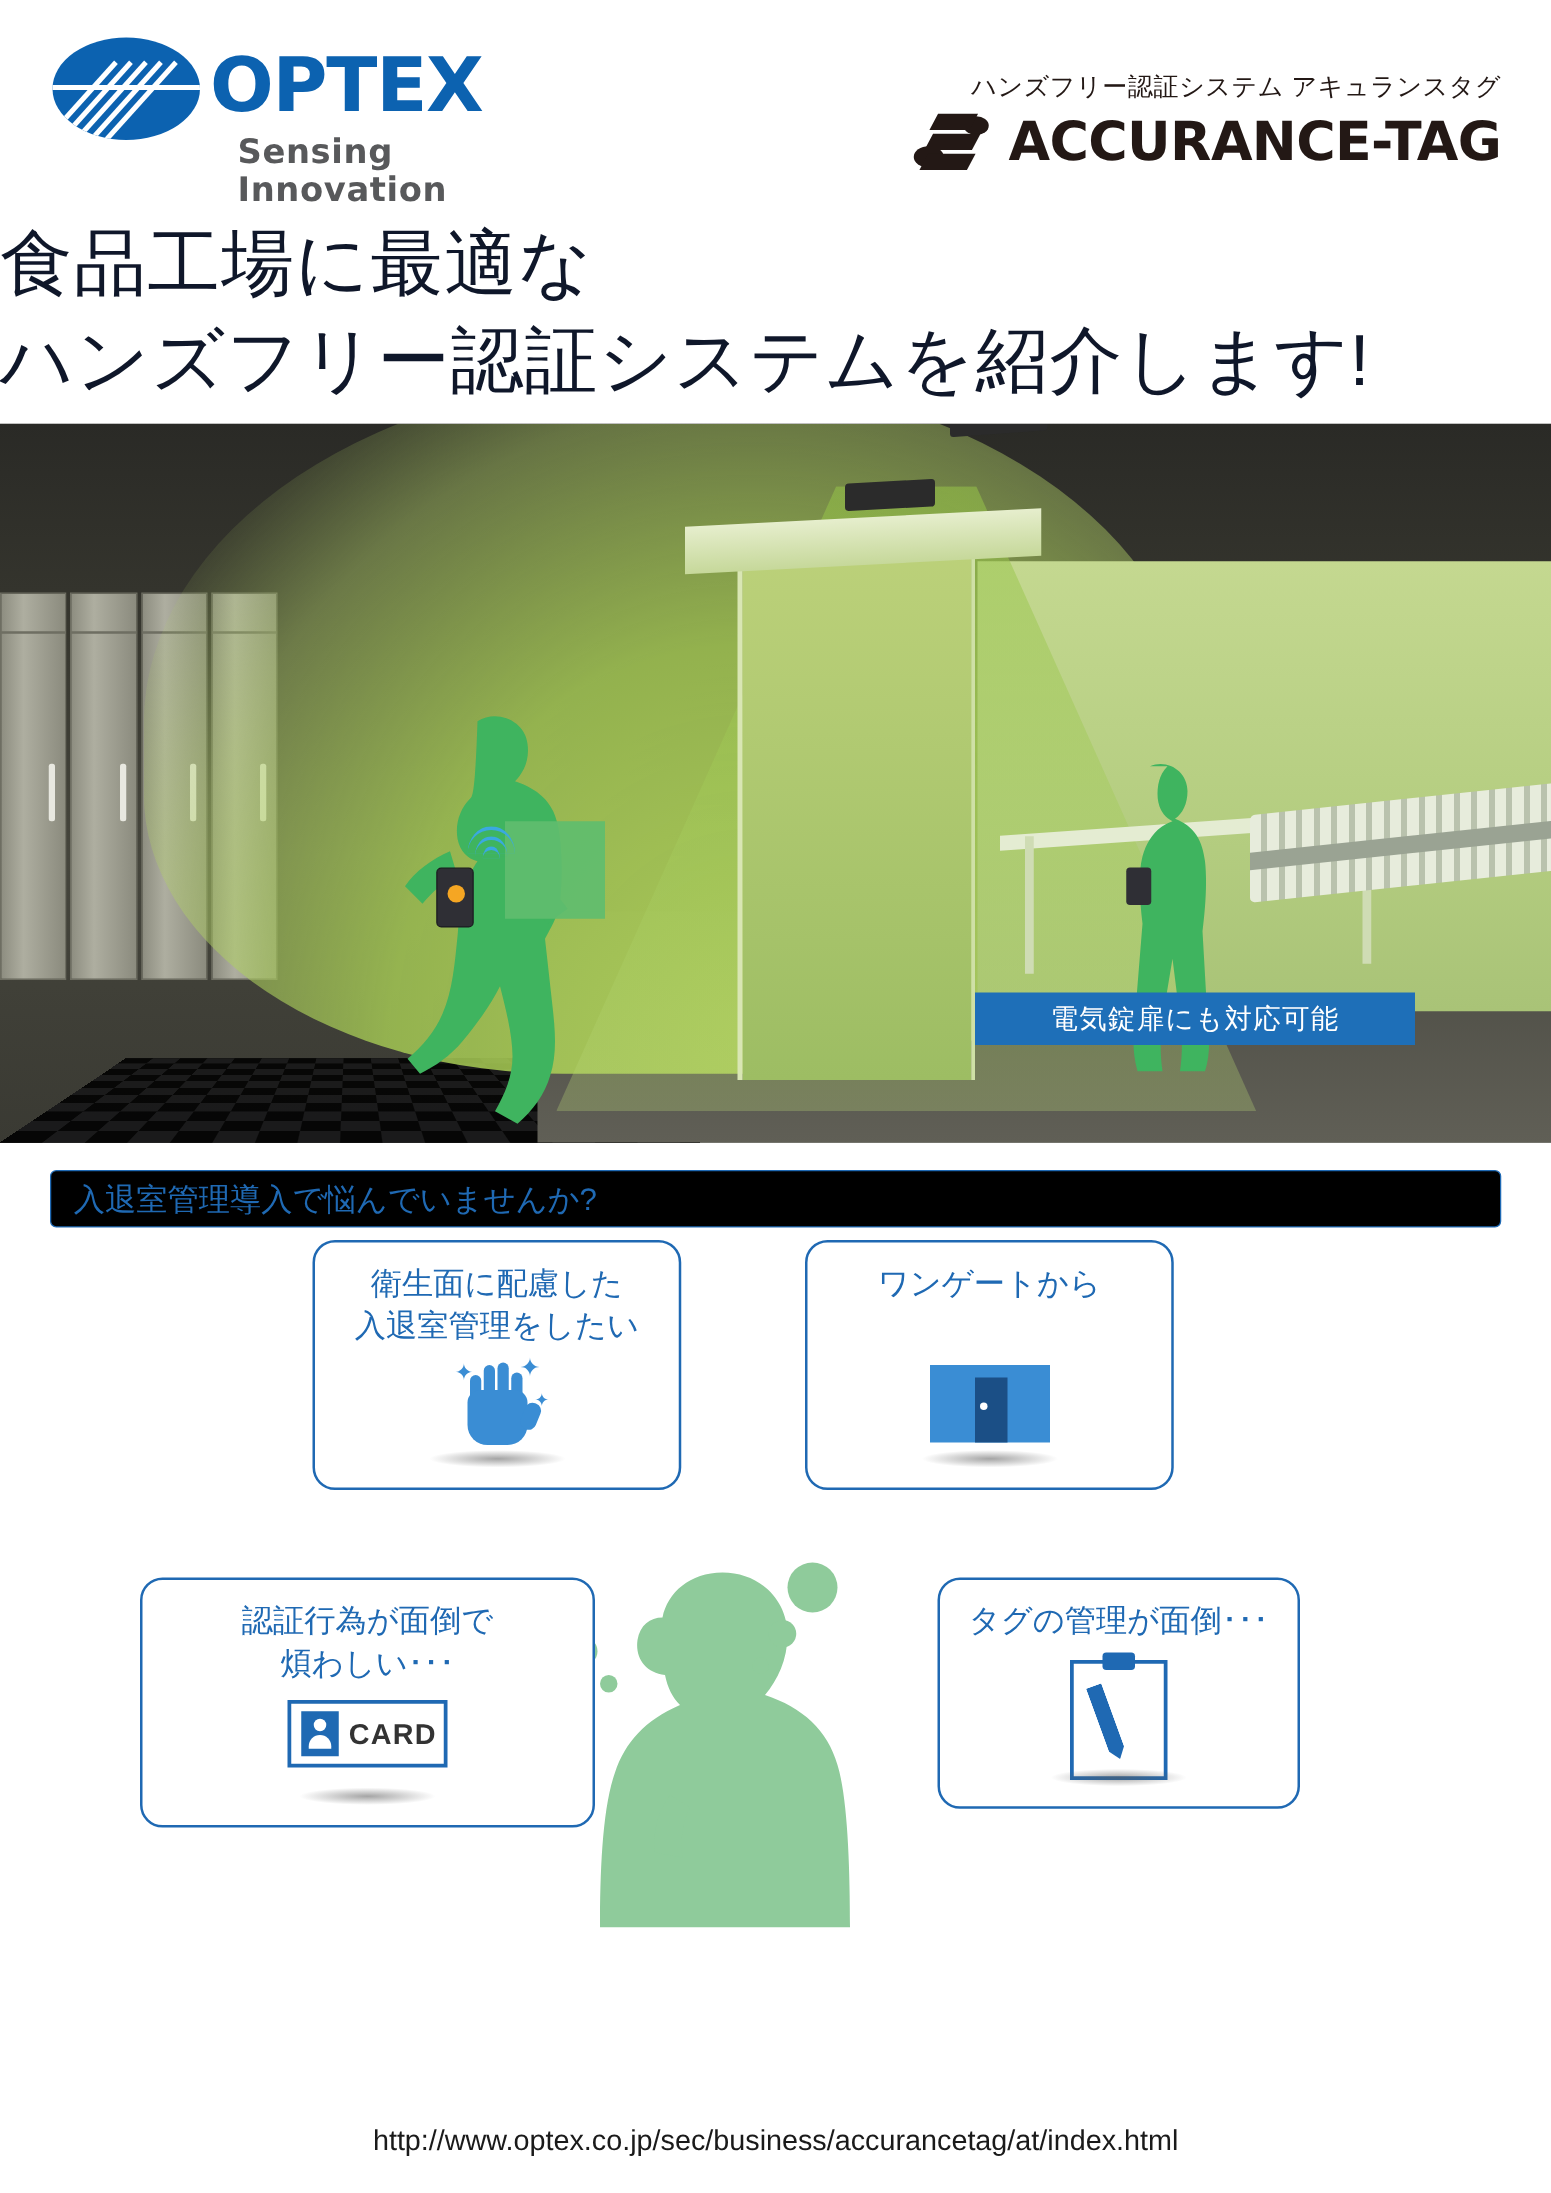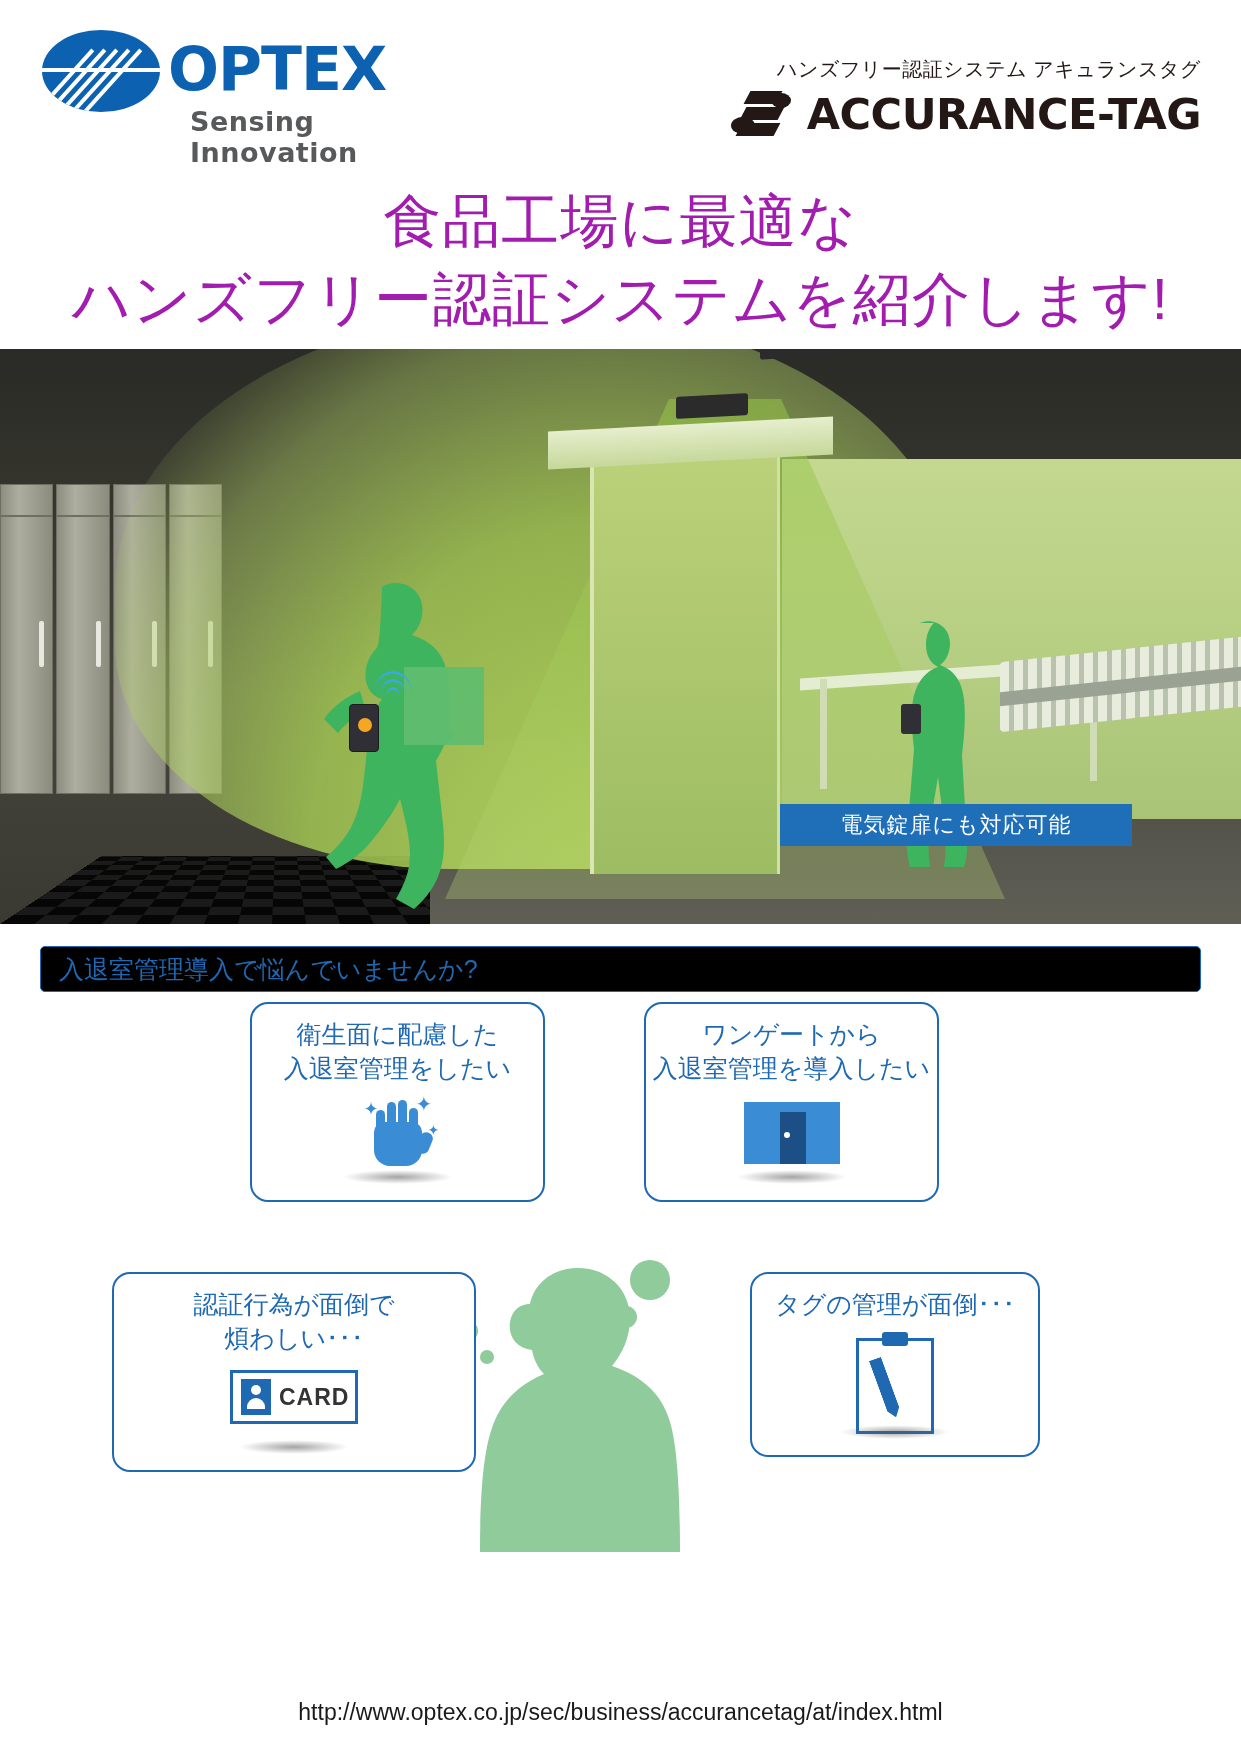--- a/index.html
+++ b/index.html
@@ -55,21 +55,21 @@
   .am-b1{ left:16px; top:0px; width:32px; height:13px; transform:skewX(-28deg); }
   .am-b2{ left:12px; top:16px; width:38px; height:13px; transform:skewX(-28deg); }
   .am-b3{ left:8px; top:32px; width:38px; height:13px; transform:skewX(-28deg); }
   .acc-word{
     font-size:43px; font-weight:bold; color:#231815;
     letter-spacing:-0.5px; font-family:"DejaVu Sans",sans-serif;
     white-space:nowrap;
   }
 
   
-  .headline{ text-align:center; color:#a21caf; margin-top:18px; }
+  .headline{ text-align:left; color:#0f172a; margin-top:8px; }
   .headline .l1{ font-size:58px; line-height:76px; letter-spacing:1px; }
   .headline .l2{ font-size:58px; line-height:80px; letter-spacing:1px; }
 
   
   .hero{
     position:relative; width:1241px; height:575px; margin-top:10px;
     overflow:hidden;
     background:linear-gradient(180deg,#2e2e2a 0%,#3b3b35 45%,#4b4b44 100%);
   }
   .hero .room-back{
@@ -190,21 +190,21 @@
     display:flex; align-items:center; padding-left:18px;
   }
   .problem-bar span{ color:#1F69B3; font-size:25px; }
 
   .boxes{ position:relative; width:1241px; height:560px; }
 
   .pbox{
     position:absolute; border:2.5px solid #1F69B3; border-radius:18px;
     background:#ffffff; text-align:center; padding-top:16px;
   }
-  .pbox .ptext{ color:#1F69B3; font-size:25px; line-height:34px;font-family:Liberation Mono, monospace; }
+  .pbox .ptext{ color:#1F69B3; font-size:25px; line-height:34px; }
   .pbox .pshadow{
     position:absolute; left:50%; transform:translateX(-50%);
     bottom:16px; width:110px; height:14px; border-radius:50%;
     background:radial-gradient(ellipse,rgba(90,90,90,.55),rgba(120,120,120,0) 70%);
   }
 
   #box1{ left:250px; top:10px; width:295px; height:200px; }
   #box2{ left:644px; top:10px; width:295px; height:200px; }
   #box3{ left:112px; top:280px; width:364px; height:200px; }
   #box4{ left:750px; top:280px; width:290px; height:185px; }
@@ -399,21 +399,20 @@
         <i class="fin f3"></i>
         <i class="fin f4"></i>
       <div class="palm"></div>
         <div class="thumb"></div>
     </div>
     <div class="pshadow"></div>
   </div>
 
   <div class="pbox" id="box2">
     <div class="ptext">ワンゲートから</div>
-    <div class="ptext">入退室管理を導入したい</div>
     <div class="icon-gate">
       <div class="dr"></div>
         <div class="knob"></div>
     </div>
     <div class="pshadow"></div>
   </div>
 
   <div class="thinker">
     <div class="bubble b1"></div>
     <div class="bubble b2"></div>

